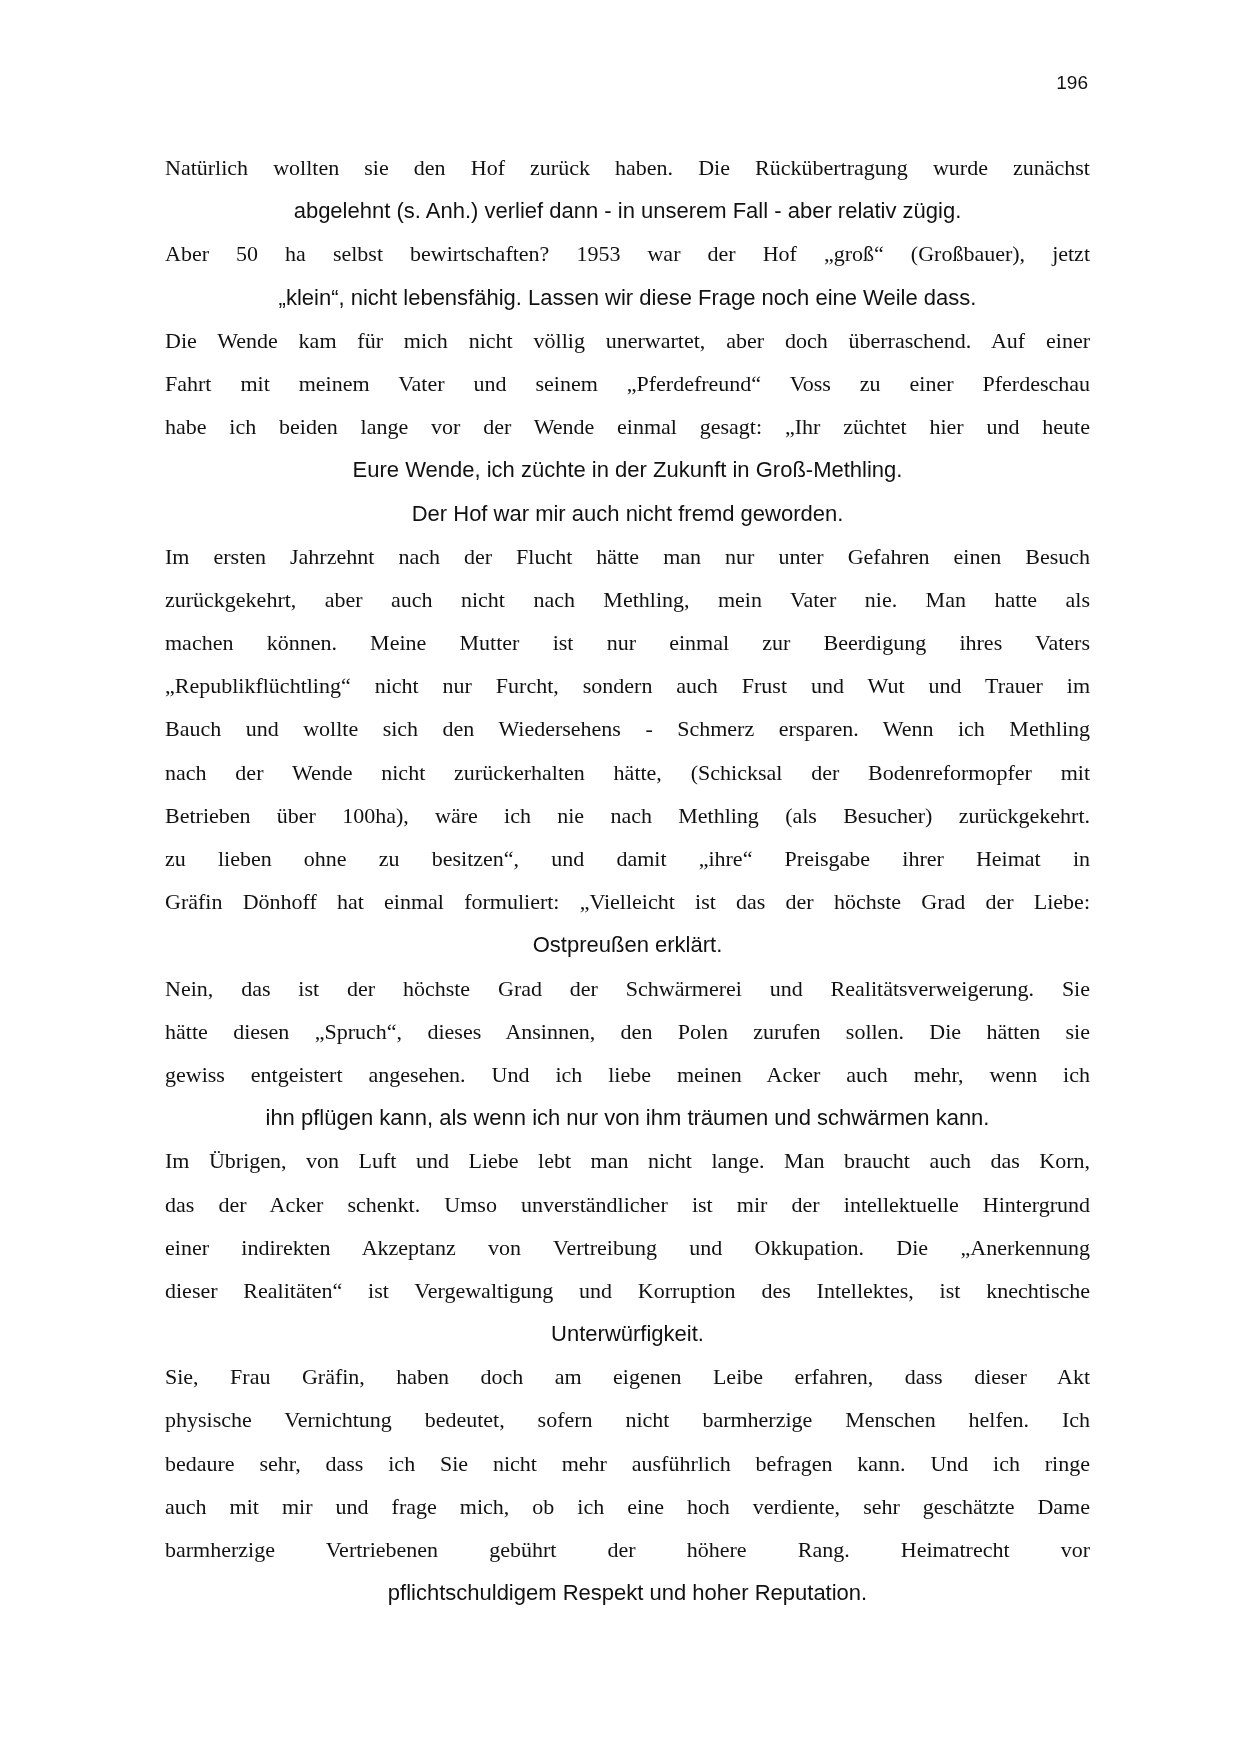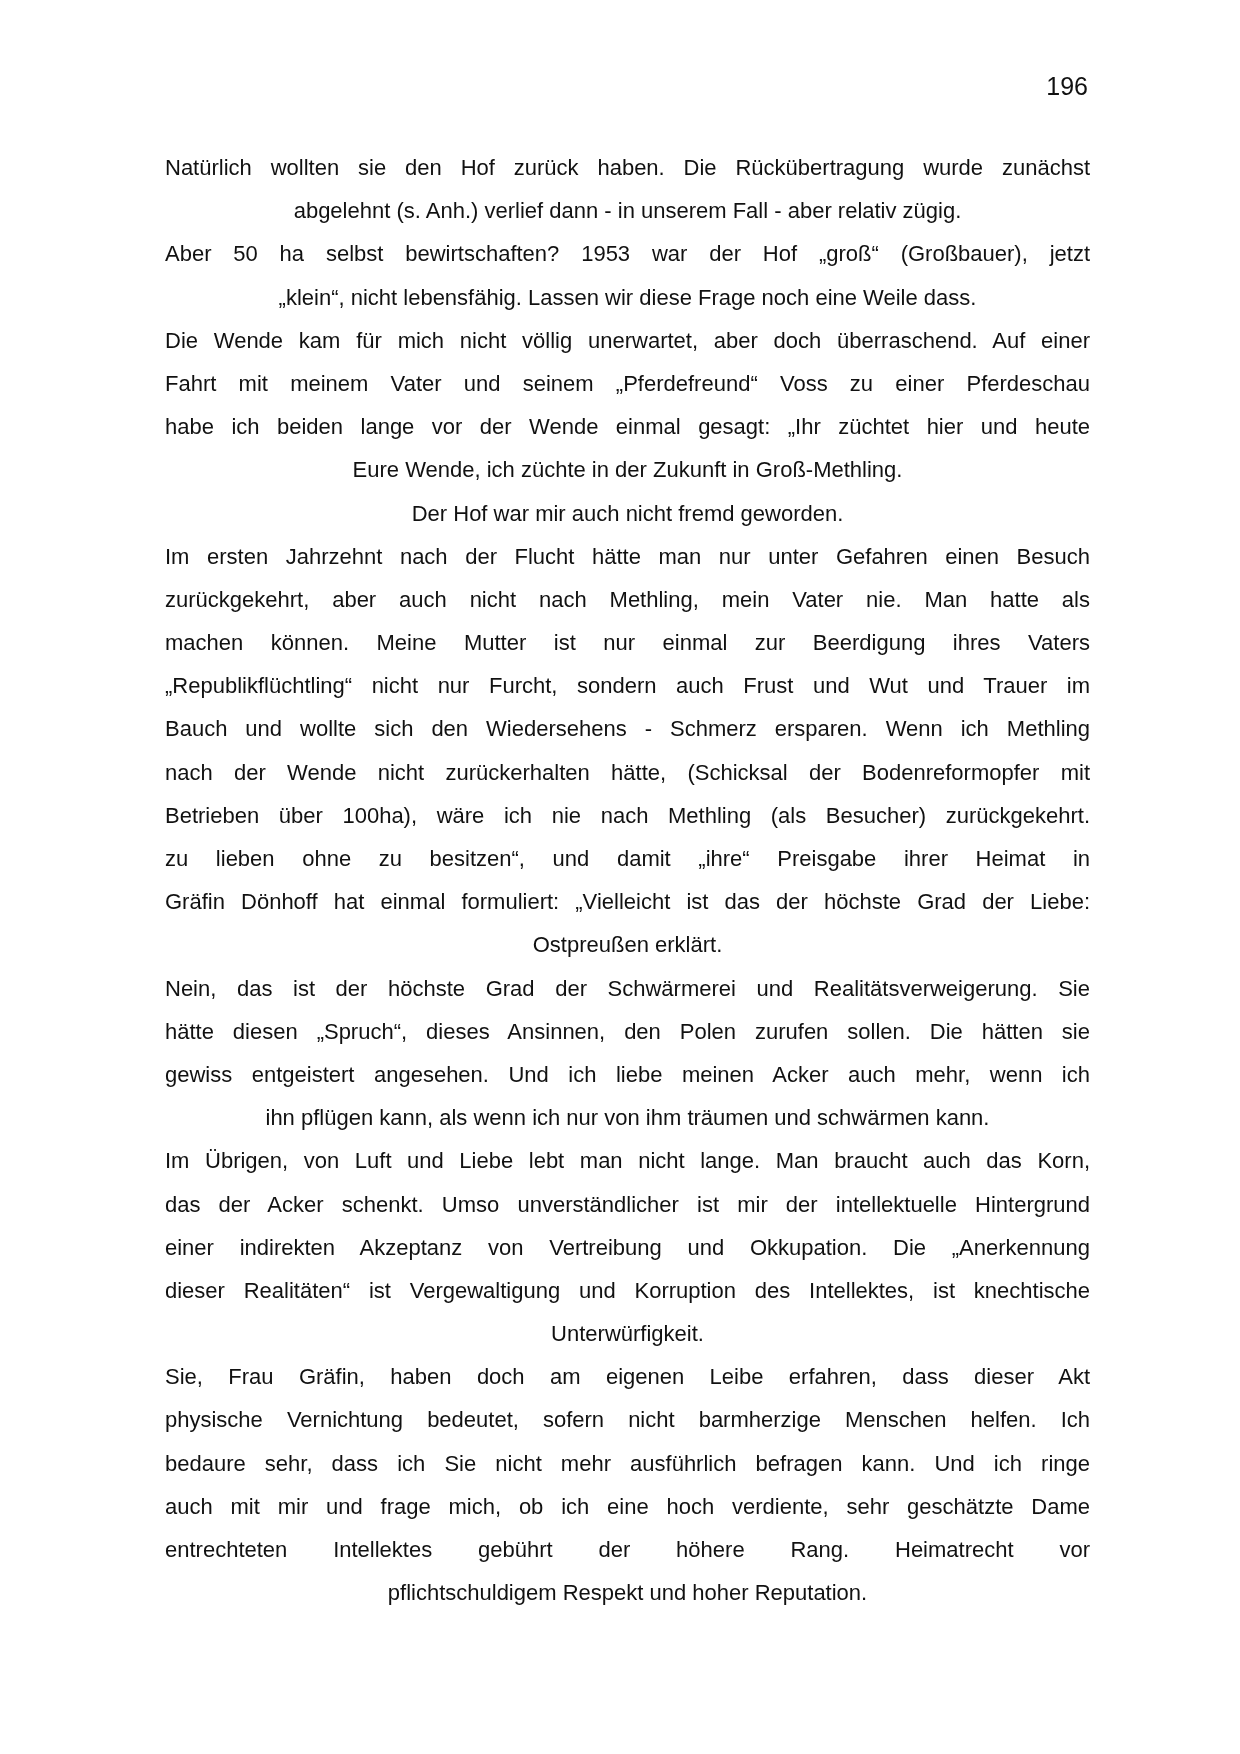--- a/index.html
+++ b/index.html
@@ -1,27 +1,27 @@
 <!DOCTYPE html>
 <html><head>
 <meta charset="utf-8">
 <style>
   html, body { margin: 0; padding: 0; background: #ffffff; }
   body { width: 1240px; height: 1754px; position: relative; overflow: hidden; }
   .page-number {
     position: absolute; top: 72px; right: 152px;
-    font-family: "Liberation Sans", sans-serif; font-size: 25px; color: #111;
+    font-family: "Liberation Sans", sans-serif; font-size: 19px; color: #111;
   }
   .body-text {
     position: absolute; left: 165px; top: 146px; width: 925px;
     font-family: "Liberation Sans", sans-serif; font-size: 22px;
     line-height: 43.2px; color: #111;
   }
   .line { display: block; white-space: nowrap; height: 43.2px; }
-  .line.justify { text-align: justify; text-align-last: justify; white-space: normal; }
+  .line.justify { text-align: justify; text-align-last: justify; white-space: normal; font-family: Liberation Serif, serif; }
   .line.left { text-align: center; }
 </style>
 </head>
 <body>
 
 <div class="page-number">196</div>
 <div class="body-text" id="body-text">
     <span class="line justify">Natürlich wollten sie den Hof zurück haben. Die Rückübertragung wurde zunächst</span>
     <span class="line left">abgelehnt (s. Anh.) verlief dann - in unserem Fall -  aber relativ zügig.</span>
     <span class="line justify">Aber 50 ha selbst bewirtschaften? 1953 war der Hof „groß“ (Großbauer), jetzt</span>
@@ -47,15 +47,15 @@
     <span class="line left">ihn pflügen kann, als wenn ich nur von ihm träumen und schwärmen kann.</span>
     <span class="line justify"> Im Übrigen,  von Luft und Liebe lebt man nicht lange. Man braucht auch das Korn,</span>
     <span class="line justify">das der Acker schenkt. Umso unverständlicher ist mir der intellektuelle Hintergrund</span>
     <span class="line justify">einer indirekten Akzeptanz von Vertreibung und Okkupation. Die „Anerkennung</span>
     <span class="line justify">dieser Realitäten“ ist Vergewaltigung und Korruption des Intellektes, ist knechtische</span>
     <span class="line left">Unterwürfigkeit.</span>
     <span class="line justify">Sie, Frau Gräfin, haben doch am eigenen Leibe erfahren, dass dieser Akt</span>
     <span class="line justify">physische Vernichtung bedeutet, sofern nicht barmherzige Menschen helfen. Ich</span>
     <span class="line justify">bedaure sehr, dass ich Sie nicht mehr ausführlich befragen kann. Und ich ringe</span>
     <span class="line justify">auch mit mir und frage mich, ob ich eine hoch verdiente, sehr geschätzte Dame</span>
-    <span class="line justify">entrechteten Intellektes gebührt der höhere Rang. Heimatrecht vor</span>
+    <span class="line justify">barmherzige Vertriebenen gebührt der höhere Rang. Heimatrecht vor</span>
     <span class="line left">pflichtschuldigem Respekt und hoher Reputation.</span>
   </div>
 
 </body></html>

